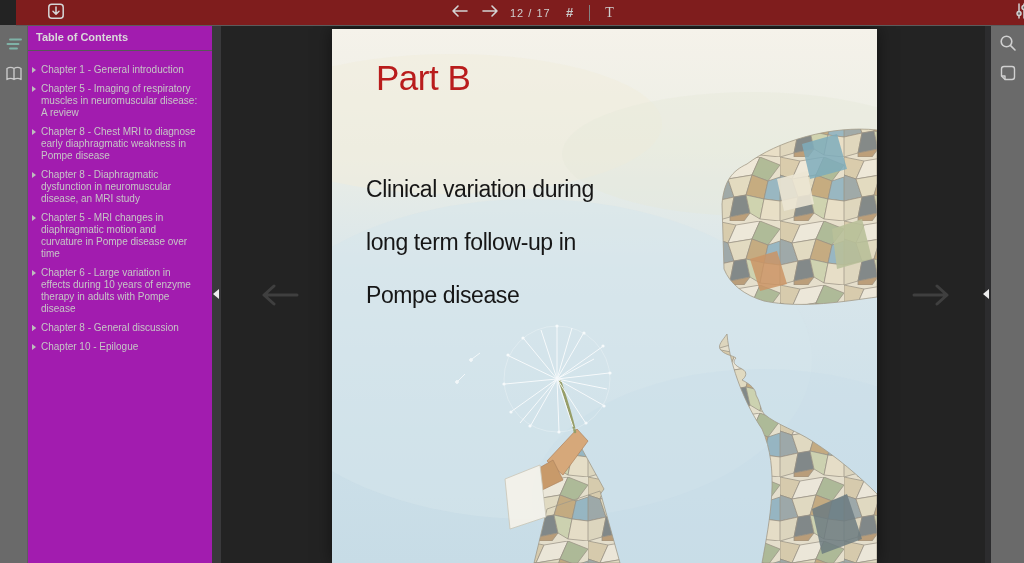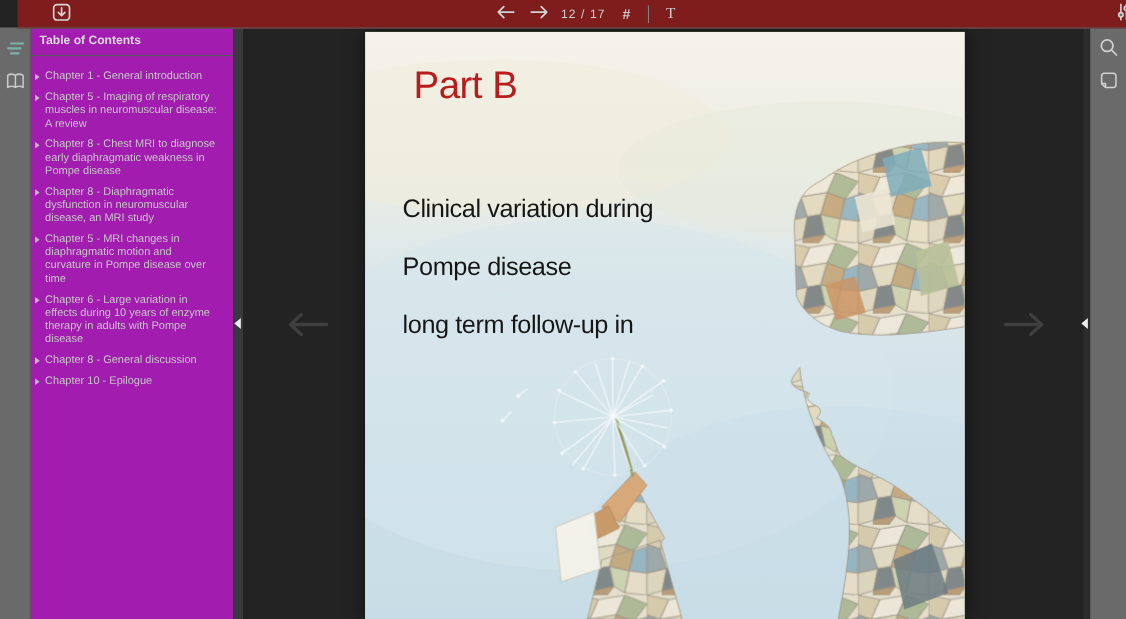--- a/index.html
+++ b/index.html
@@ -280,19 +280,19 @@
               <circle cx="139" cy="331" r="1.4"></circle>
             <path d="M126,352 l7,-7" fill="none"></path>
               <circle cx="125" cy="353" r="1.4"></circle>
           </g>
         </g>
       </svg>
 
       <div class="part-label">Part B</div>
       <div class="page-title">
         <div>Clinical variation during</div>
+        <div>long term follow-up in</div>
         <div>Pompe disease</div>
-        <div>long term follow-up in</div>
       </div>
     </div>
   </div>
 
 </div>
 
 </body></html>

